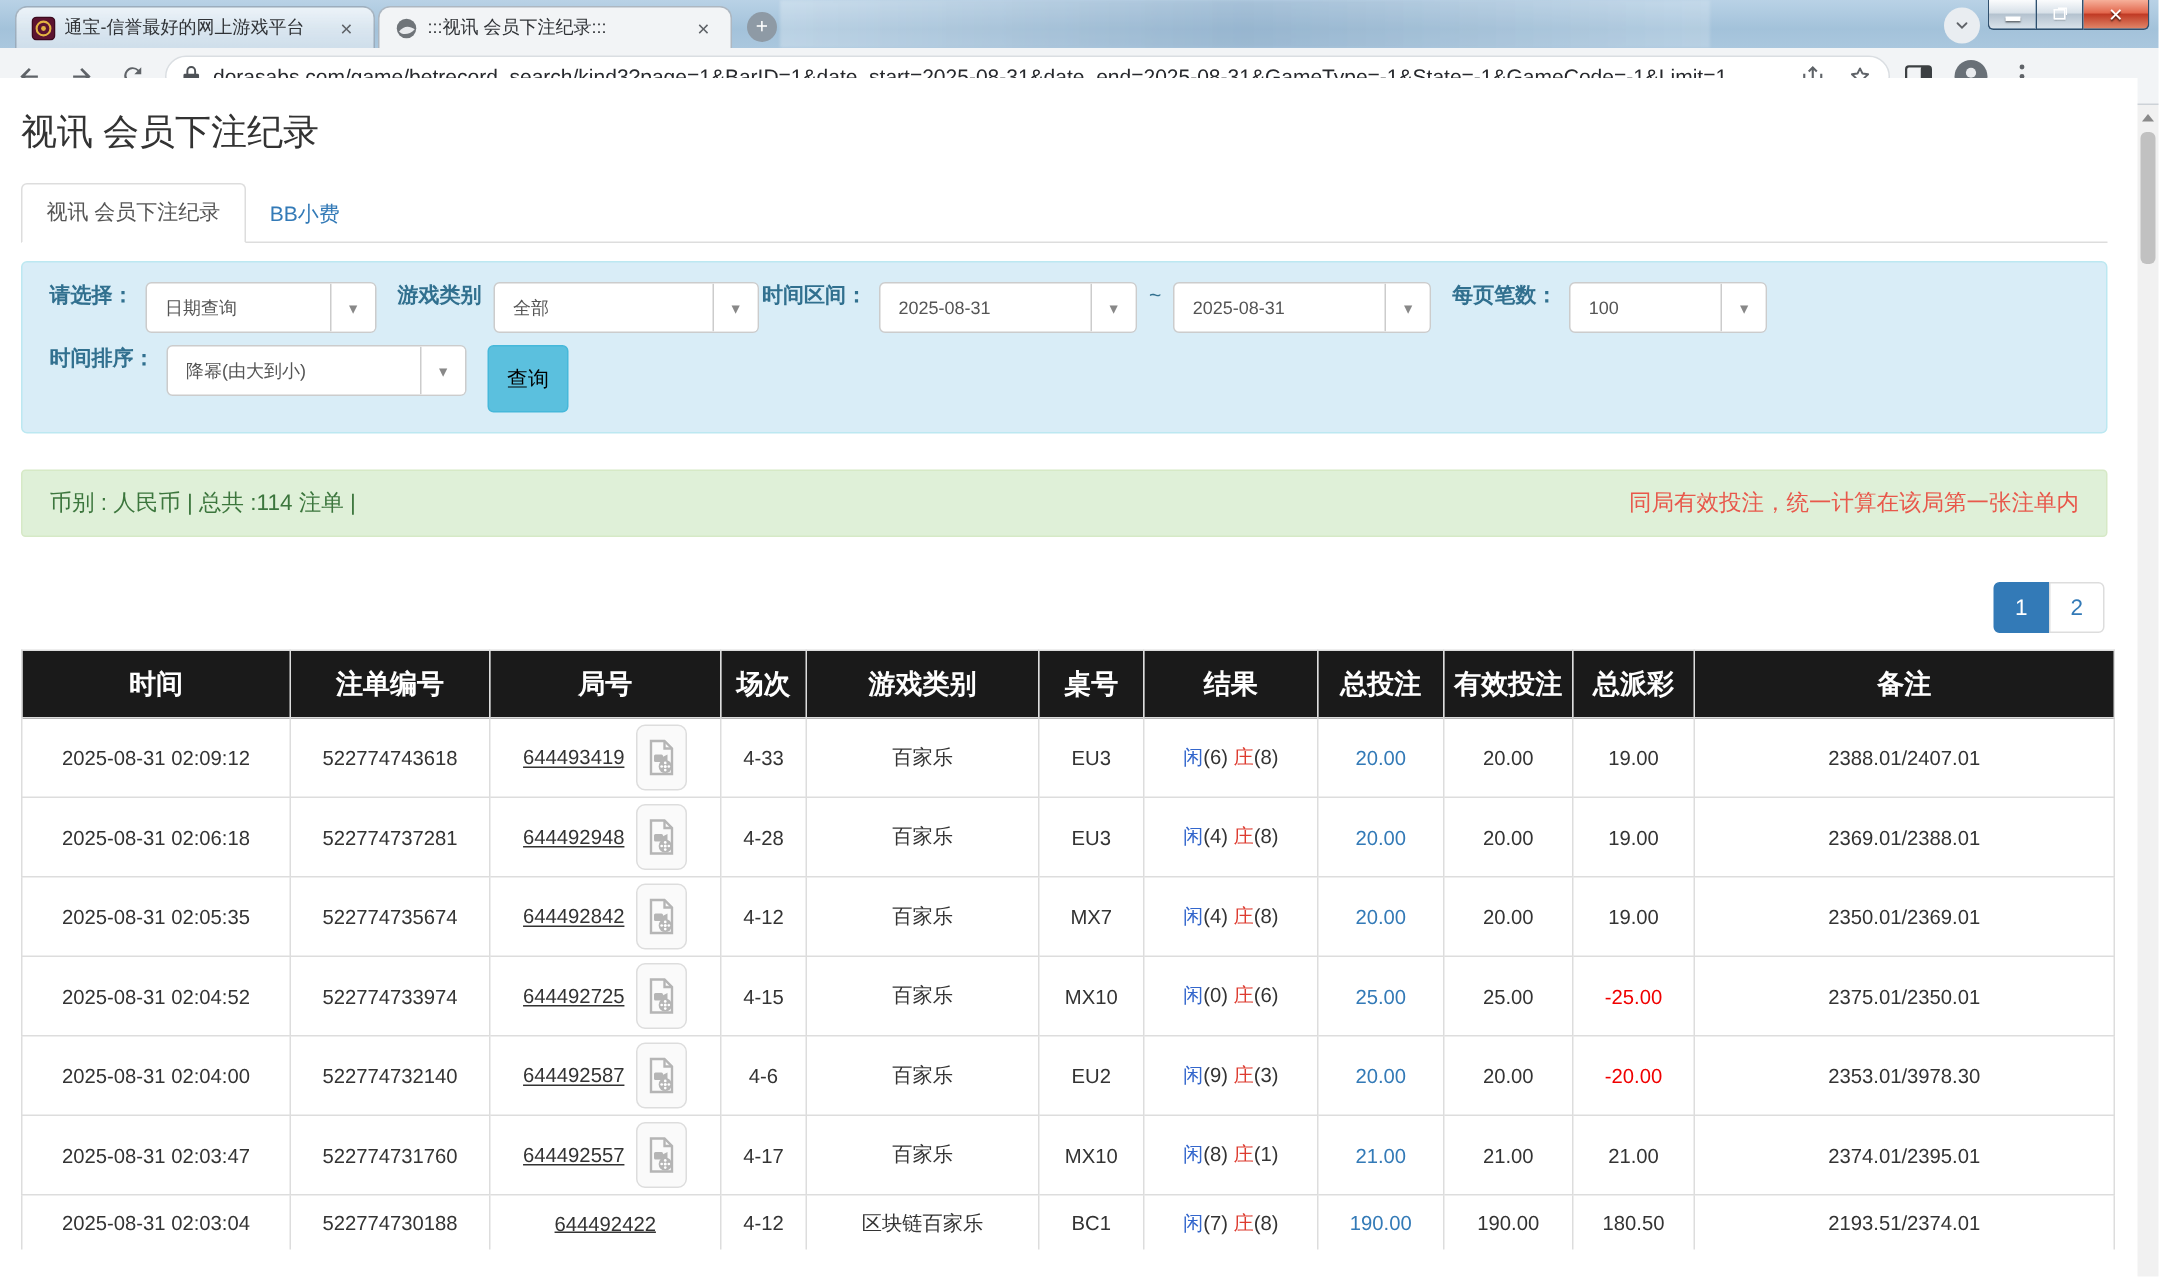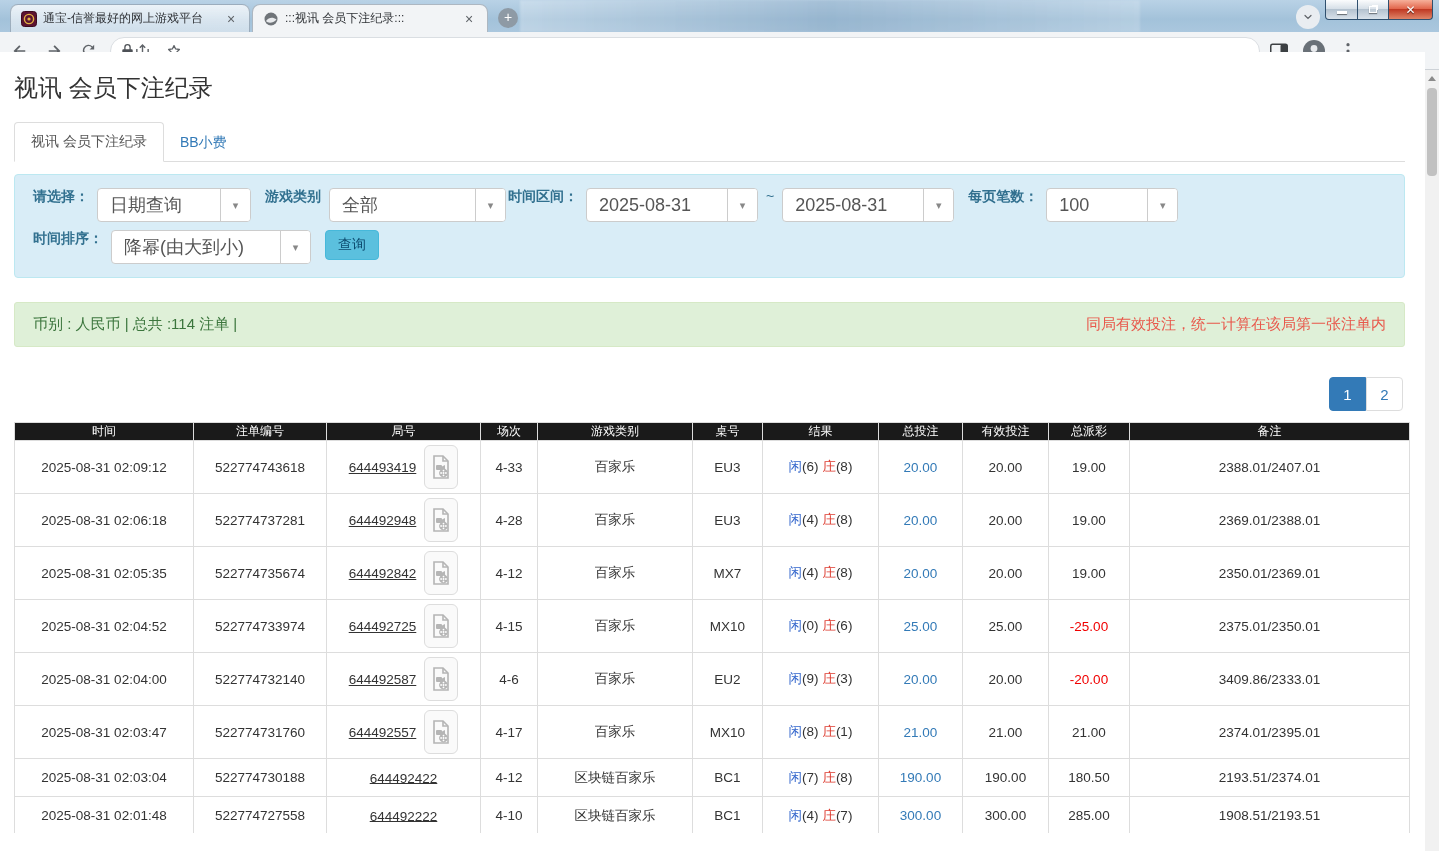--- a/index.html
+++ b/index.html
@@ -65,42 +65,42 @@
   .navtab { padding:10px 16px; font-size:14px; border-radius:4px 4px 0 0; margin-bottom:-1px; }
   .navtab.active { color:#555; background:#fff; border:1px solid #ddd; border-bottom:1px solid #fff; }
   .navtab.link { color:#337ab7; }
 
   .filterpanel { margin-top:12px; background:#d9edf7; border:1px solid #bce8f1; border-radius:4px;
     padding:10px 12px; }
   .frow { display:flex; margin:3px 0; }
   .flabel { font-size:14px; font-weight:bold; color:#31708f; margin:0 8px 0 6px; white-space:nowrap; }
   .sel { display:inline-flex; background:#fff; border:1px solid #ccc; border-radius:4px; height:34px;
     overflow:hidden; }
-  .sel .val { padding:0 12px; line-height:32px; font-size:18px; color:#555; flex:1; white-space:nowrap; }
+  .sel .val { padding:0 12px; line-height:32px; font-size:12px; color:#555; flex:1; white-space:nowrap; }
   .sel .caret { width:30px; border-left:1px solid #ccc; display:flex; align-items:center;
     justify-content:center; color:#888; font-size:11px; background:#fff; }
   .tilde { margin:0 8px; color:#31708f; font-size:14px; }
-  .btn-search { margin-left:14px; background:#5bc0de; border:1px solid #46b8da; color:#0c4a6e;
-    font-size:14px; border-radius:4px; height:30px; padding:0 12px; }
+  .btn-search { margin-left:14px; background:#5bc0de; border:1px solid #46b8da; color:#000000;
+    font-size:14px; border-radius:4px; height:45px; padding:0 12px; }
 
   .summarybar { margin-top:24px; background:#dff0d8; border:1px solid #d6e9c6; border-radius:3px;
     height:45px; display:flex; align-items:center; justify-content:space-between; padding:0 18px; }
   .summary-left { color:#3c763d; font-size:15px; }
   .summary-right { color:#e8584b; font-size:15px; }
 
   .pagwrap { margin-top:30px; height:34px; display:flex; justify-content:flex-end; padding-right:2px; }
   .pag { display:flex; }
   .pag .pg { min-width:37px; height:34px; display:flex; align-items:center; justify-content:center;
     font-size:15px; border:1px solid #ddd; background:#fff; color:#337ab7; }
   .pag .pg.active { background:#337ab7; border-color:#337ab7; color:#fff; }
   .pag .pg:first-child { border-radius:4px 0 0 4px; }
   .pag .pg:last-child { border-radius:0 4px 4px 0; }
 
   table.bets { width:1396px; margin-top:11px; border-collapse:collapse; table-layout:fixed; }
-  table.bets th { background:#1a1a1a; color:#fff; font-size:12px; font-weight:normal; height:18px;
+  table.bets th { background:#1a1a1a; color:#fff; font-size:18px; font-weight:bold; height:45px;
     border:1px solid #ddd; text-align:center; }
   table.bets td { border:1px solid #ddd; font-size:13.5px; color:#333; text-align:center;
     padding:2px 4px; white-space:nowrap; overflow:hidden; }
   tr.tall td { height:53px; }
   tr.short td { height:38px; }
   .c-time {width:179px;} .c-bet {width:133px;} .c-round {width:154px;} .c-sess {width:57px;}
   .c-game {width:155px;} .c-tab {width:70px;} .c-res {width:116px;} .c-tot {width:84px;}
   .c-val {width:86px;} .c-pay {width:81px;} .c-note {width:auto;}
   .blue-link { color:#337ab7; }
   .neg { color:#f00000; }
@@ -170,20 +170,21 @@
   <div class="navbtn">
     <svg width="17" height="17" viewBox="0 0 24 24">
       <path d="M17.65 6.35A8 8 0 1 0 19.73 14h-2.08a6 6 0 1 1-1.17-6.36L13.5 10.5H20V4z" fill="#5f6368"></path>
     </svg>
   </div>
 
   <div class="omnibox">
     <svg width="13" height="15" viewBox="0 0 20 22">
       <path d="M5 9V6a5 5 0 0 1 10 0v3h1.5a1.5 1.5 0 0 1 1.5 1.5v9a1.5 1.5 0 0 1-1.5 1.5h-13A1.5 1.5 0 0 1 2 19.5v-9A1.5 1.5 0 0 1 3.5 9H5zm2 0h6V6a3 3 0 0 0-6 0z" fill="#4d5156"></path>
     </svg>
+    <span class="url">dorasabs.com/game/betrecord_search/kind3?page=1&amp;BarID=1&amp;date_start=2025-08-31&amp;date_end=2025-08-31&amp;GameType=-1&amp;State=-1&amp;GameCode=-1&amp;Limit=1...</span>
     <svg width="17" height="17" viewBox="0 0 24 24" style="margin-right:14px;">
       <path d="M12 2.8l4.5 4.5-1.4 1.4-2.1-2.1V14h-2V6.6L8.9 8.7 7.5 7.3z" fill="#5f6368"></path>
       <path d="M5 10v10h14V10h2v12H3V10z" fill="#5f6368"></path>
     </svg>
     <svg width="18" height="18" viewBox="0 0 24 24">
       <path d="M12 4.8l2.2 4.5 5 .7-3.6 3.5.9 5-4.5-2.4-4.5 2.4.9-5L4.8 10l5-.7z" fill="none" stroke="#5f6368" stroke-width="1.7" stroke-linejoin="round"></path>
     </svg>
   </div>
 
   <div class="toolbar-right">
@@ -414,21 +415,21 @@
                 <circle cx="14.9" cy="19" r="0.9" fill="#fff"></circle>
               </svg>
             </span></td>
           <td>4-6</td>
           <td>百家乐</td>
           <td>EU2</td>
           <td><span class="r-p">闲</span><span>(9)</span> <span class="r-b">庄</span><span>(3)</span></td>
           <td><span class="blue-link">20.00</span></td>
           <td>20.00</td>
           <td><span class="neg">-20.00</span></td>
-          <td>3409.86/2333.01</td>
+          <td>2353.01/3978.30</td>
         </tr>
         <tr class="tall">
           <td>2025-08-31 02:03:47</td>
           <td>522774731760</td>
           <td><span class="round-num">644492557</span><span class="vbtn">
               <svg width="20" height="26" viewBox="0 0 20 26">
                 <path d="M3 2h9l5 5v17H3z" fill="none" stroke="#b5b5b5" stroke-width="1.6"></path>
                 <path d="M12 2v5h5" fill="none" stroke="#b5b5b5" stroke-width="1.6"></path>
                 <rect x="5" y="11" width="6" height="5" rx="1" fill="#b5b5b5"></rect>
                 <path d="M11 12.5l3-1.5v6l-3-1.5z" fill="#b5b5b5"></path>

